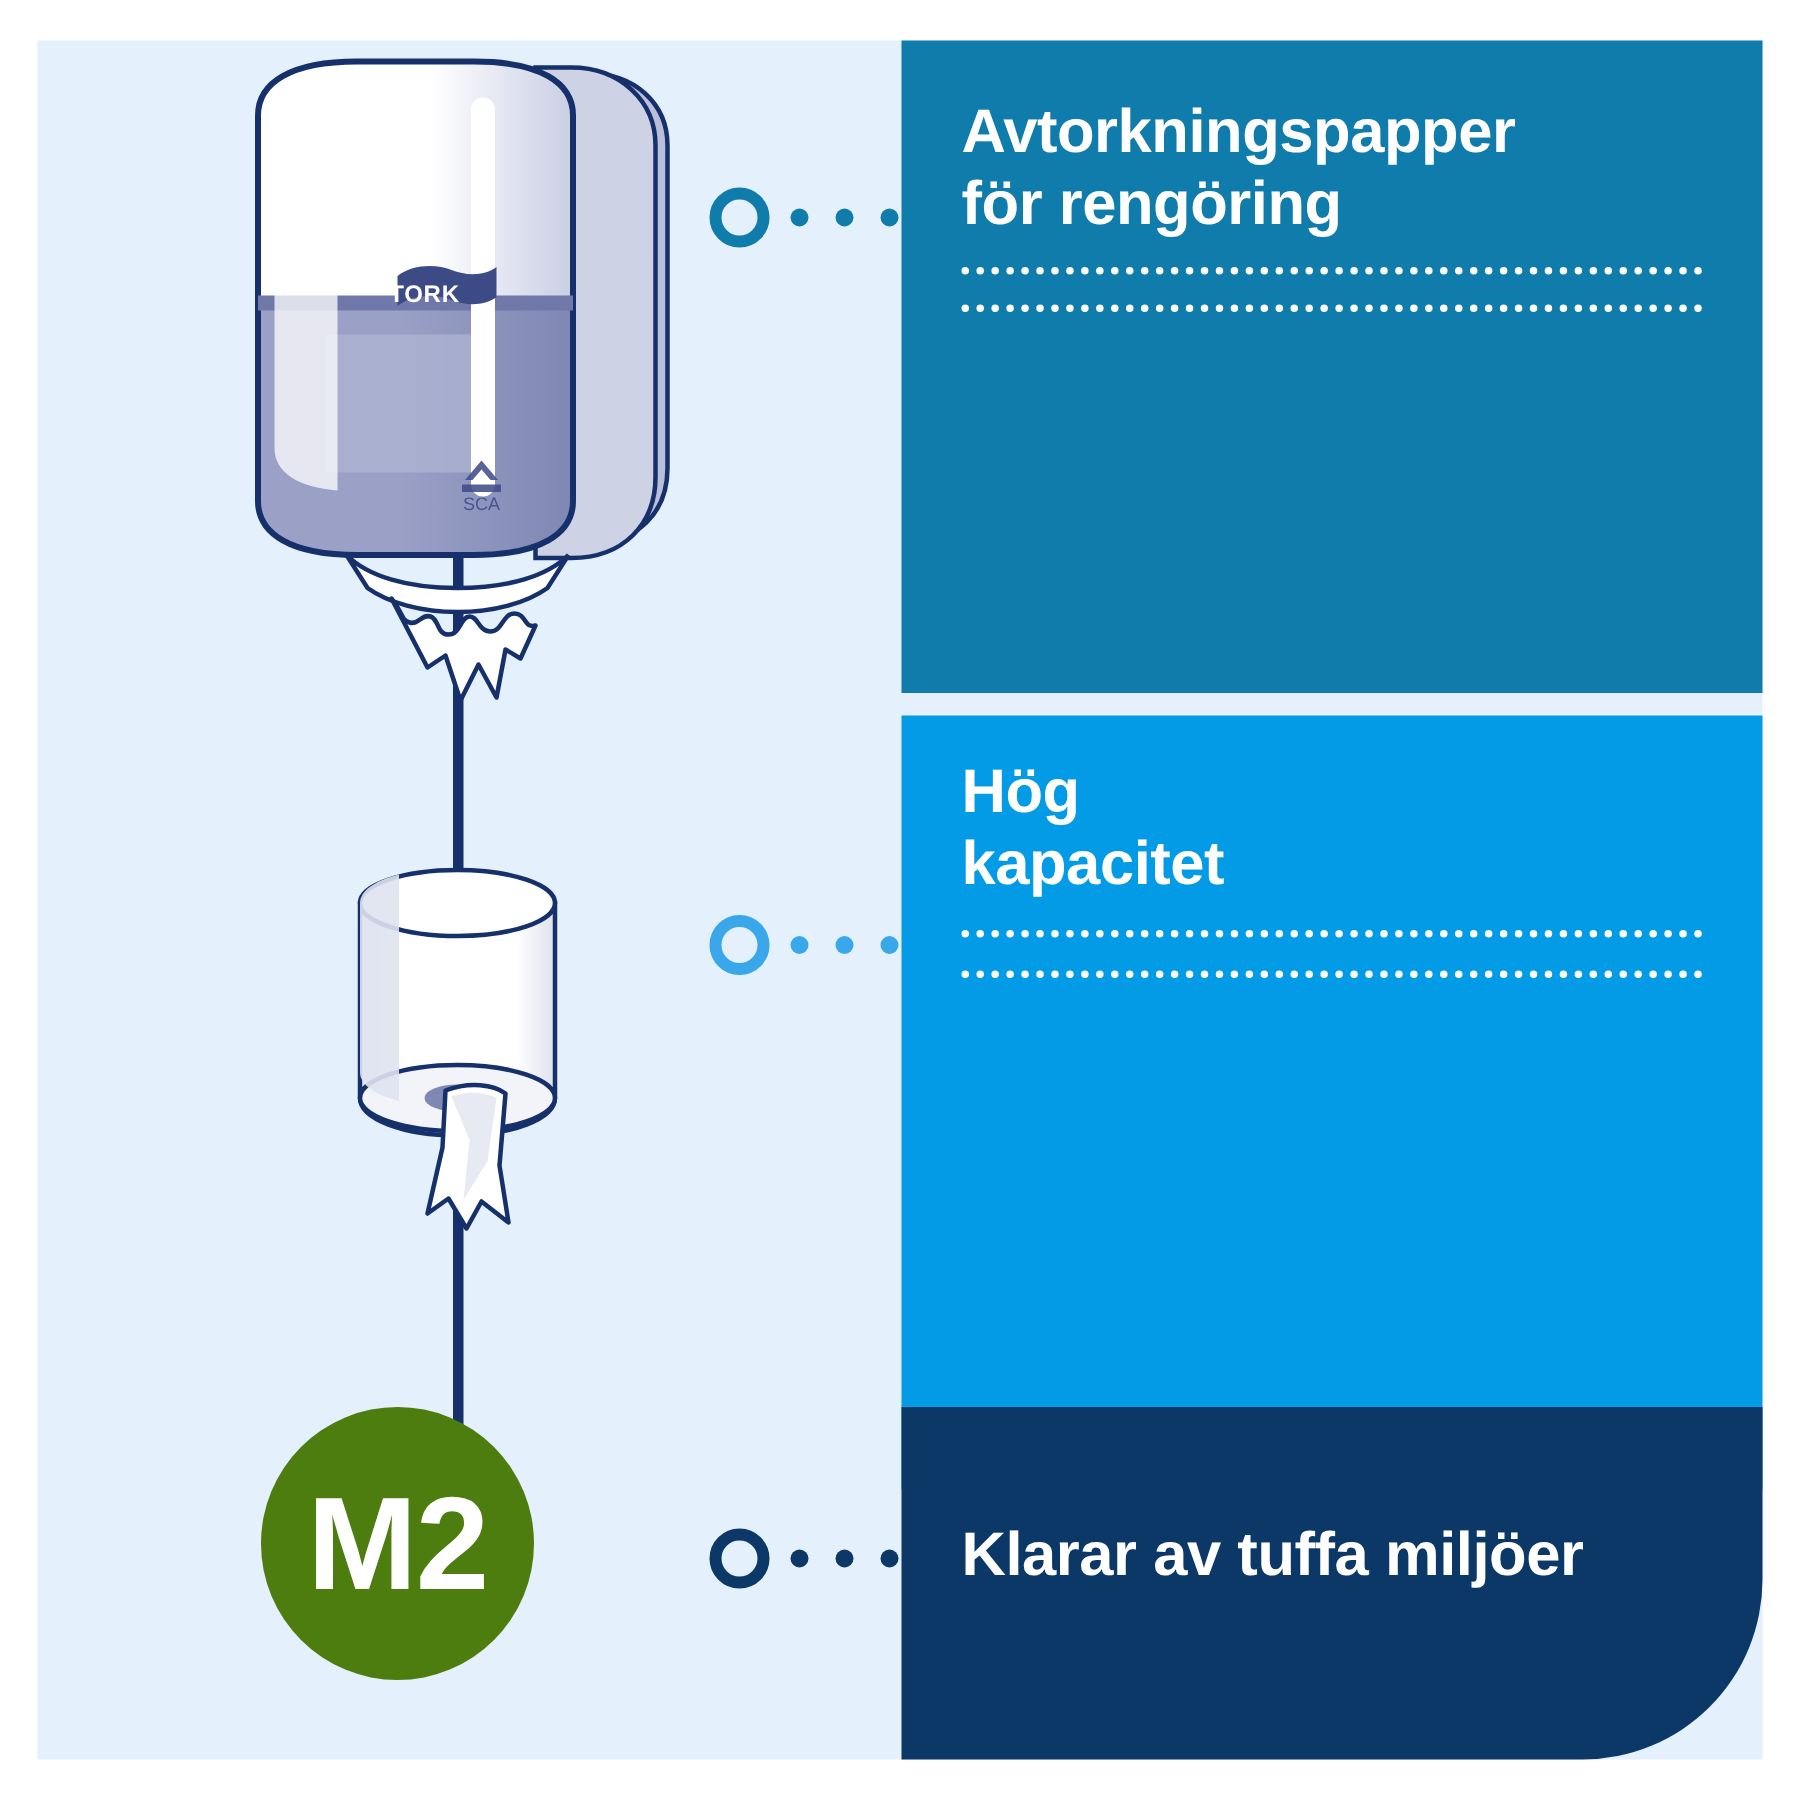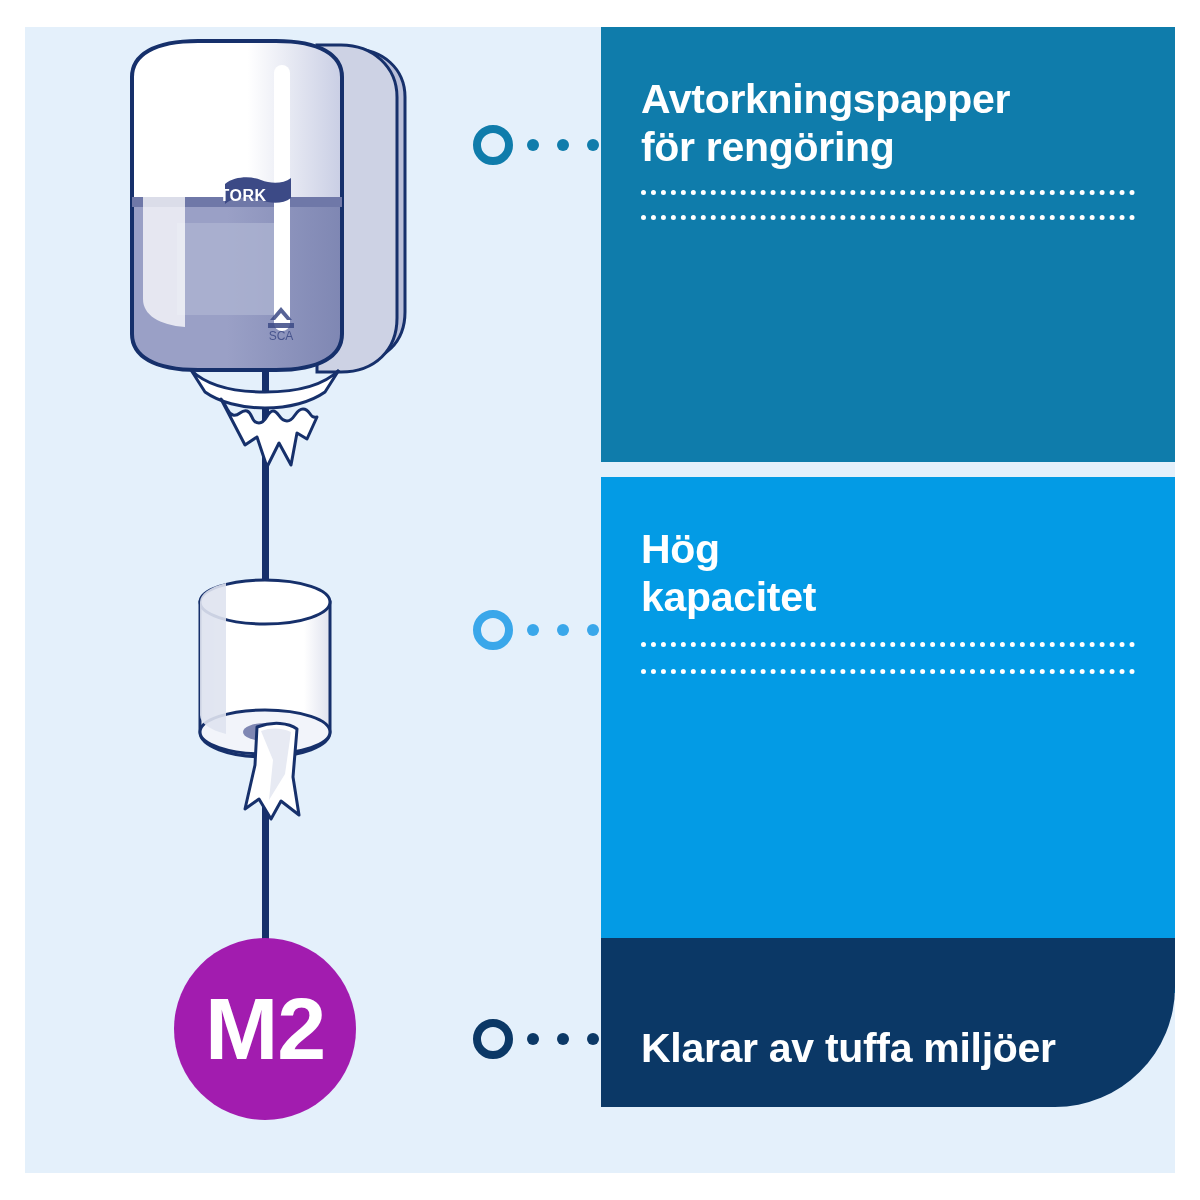--- a/index.html
+++ b/index.html
@@ -8,48 +8,48 @@
 
   #stage{position:relative;width:1200px;height:1200px;background:#ffffff;}
 
   
   #canvas{position:absolute;left:25px;top:27px;width:1150px;height:1146px;
           background:#e4f0fb;overflow:hidden;}
 
   
   .panel{position:absolute;left:601px;color:#ffffff;box-sizing:border-box;}
   #panel-1{top:27px;width:574px;height:435px;background:#0f7cab;padding:36px 40px 0 40px;}
-  #panel-2{top:477px;width:574px;height:516px;background:#039be5;padding:36px 40px 0 40px;}
-  #panel-3{top:938px;width:574px;height:169px;background:#0b3866;padding:74px 40px 0 40px;
+  #panel-2{top:477px;width:574px;height:516px;background:#039be5;padding:26px 40px 0 40px;}
+  #panel-3{top:938px;width:574px;height:235px;background:#0b3866;padding:74px 40px 0 40px;
            border-bottom-right-radius:120px;}
 
   .feat{font-size:41px;font-weight:bold;line-height:1.18;letter-spacing:-0.3px;
-        white-space:pre-line;margin-top:12px;}
+        white-space:pre-line;}
   .dotrule{height:0;border-top:5px dotted #ffffff;margin:16px 0 18px 0;width:100%;}
   #panel-1 .dotrule{margin:18px 0 20px 0;}
   #panel-2 .dotrule{margin:20px 0 22px 0;}
 
   
   .connector{position:absolute;display:flex;align-items:center;}
   .ring{width:40px;height:40px;border-radius:50%;border:8px solid currentColor;
         box-sizing:border-box;flex:none;}
   .dots{display:flex;align-items:center;margin-left:14px;}
   .dots i{display:block;width:12px;height:12px;border-radius:50%;
           background:currentColor;margin-right:18px;}
   #conn-1{left:473px;top:125px;color:#0f7cab;}
   #conn-2{left:473px;top:610px;color:#3aa7ea;}
   #conn-3{left:473px;top:1019px;color:#0b3866;}
 
   
-  #illus{position:absolute;left:25px;top:27px;width:691px;height:1146px;}
+  #illus{position:absolute;left:25px;top:27px;width:691px;height:1146px;padding-left:40px;}
   #illus svg{display:block;}
 
   
   #m2-badge{position:absolute;left:174px;top:938px;width:182px;height:182px;
-            border-radius:50%;background:#a21caf;display:flex;
+            border-radius:50%;background:#4d7c0f;display:flex;
             align-items:center;justify-content:center;}
   #m2-badge span{color:#ffffff;font-size:88px;font-weight:bold;letter-spacing:-1px;
                  line-height:1;}
 </style>
 </head>
 <body>
 
 <div id="stage">
   <div id="canvas"></div>
 

